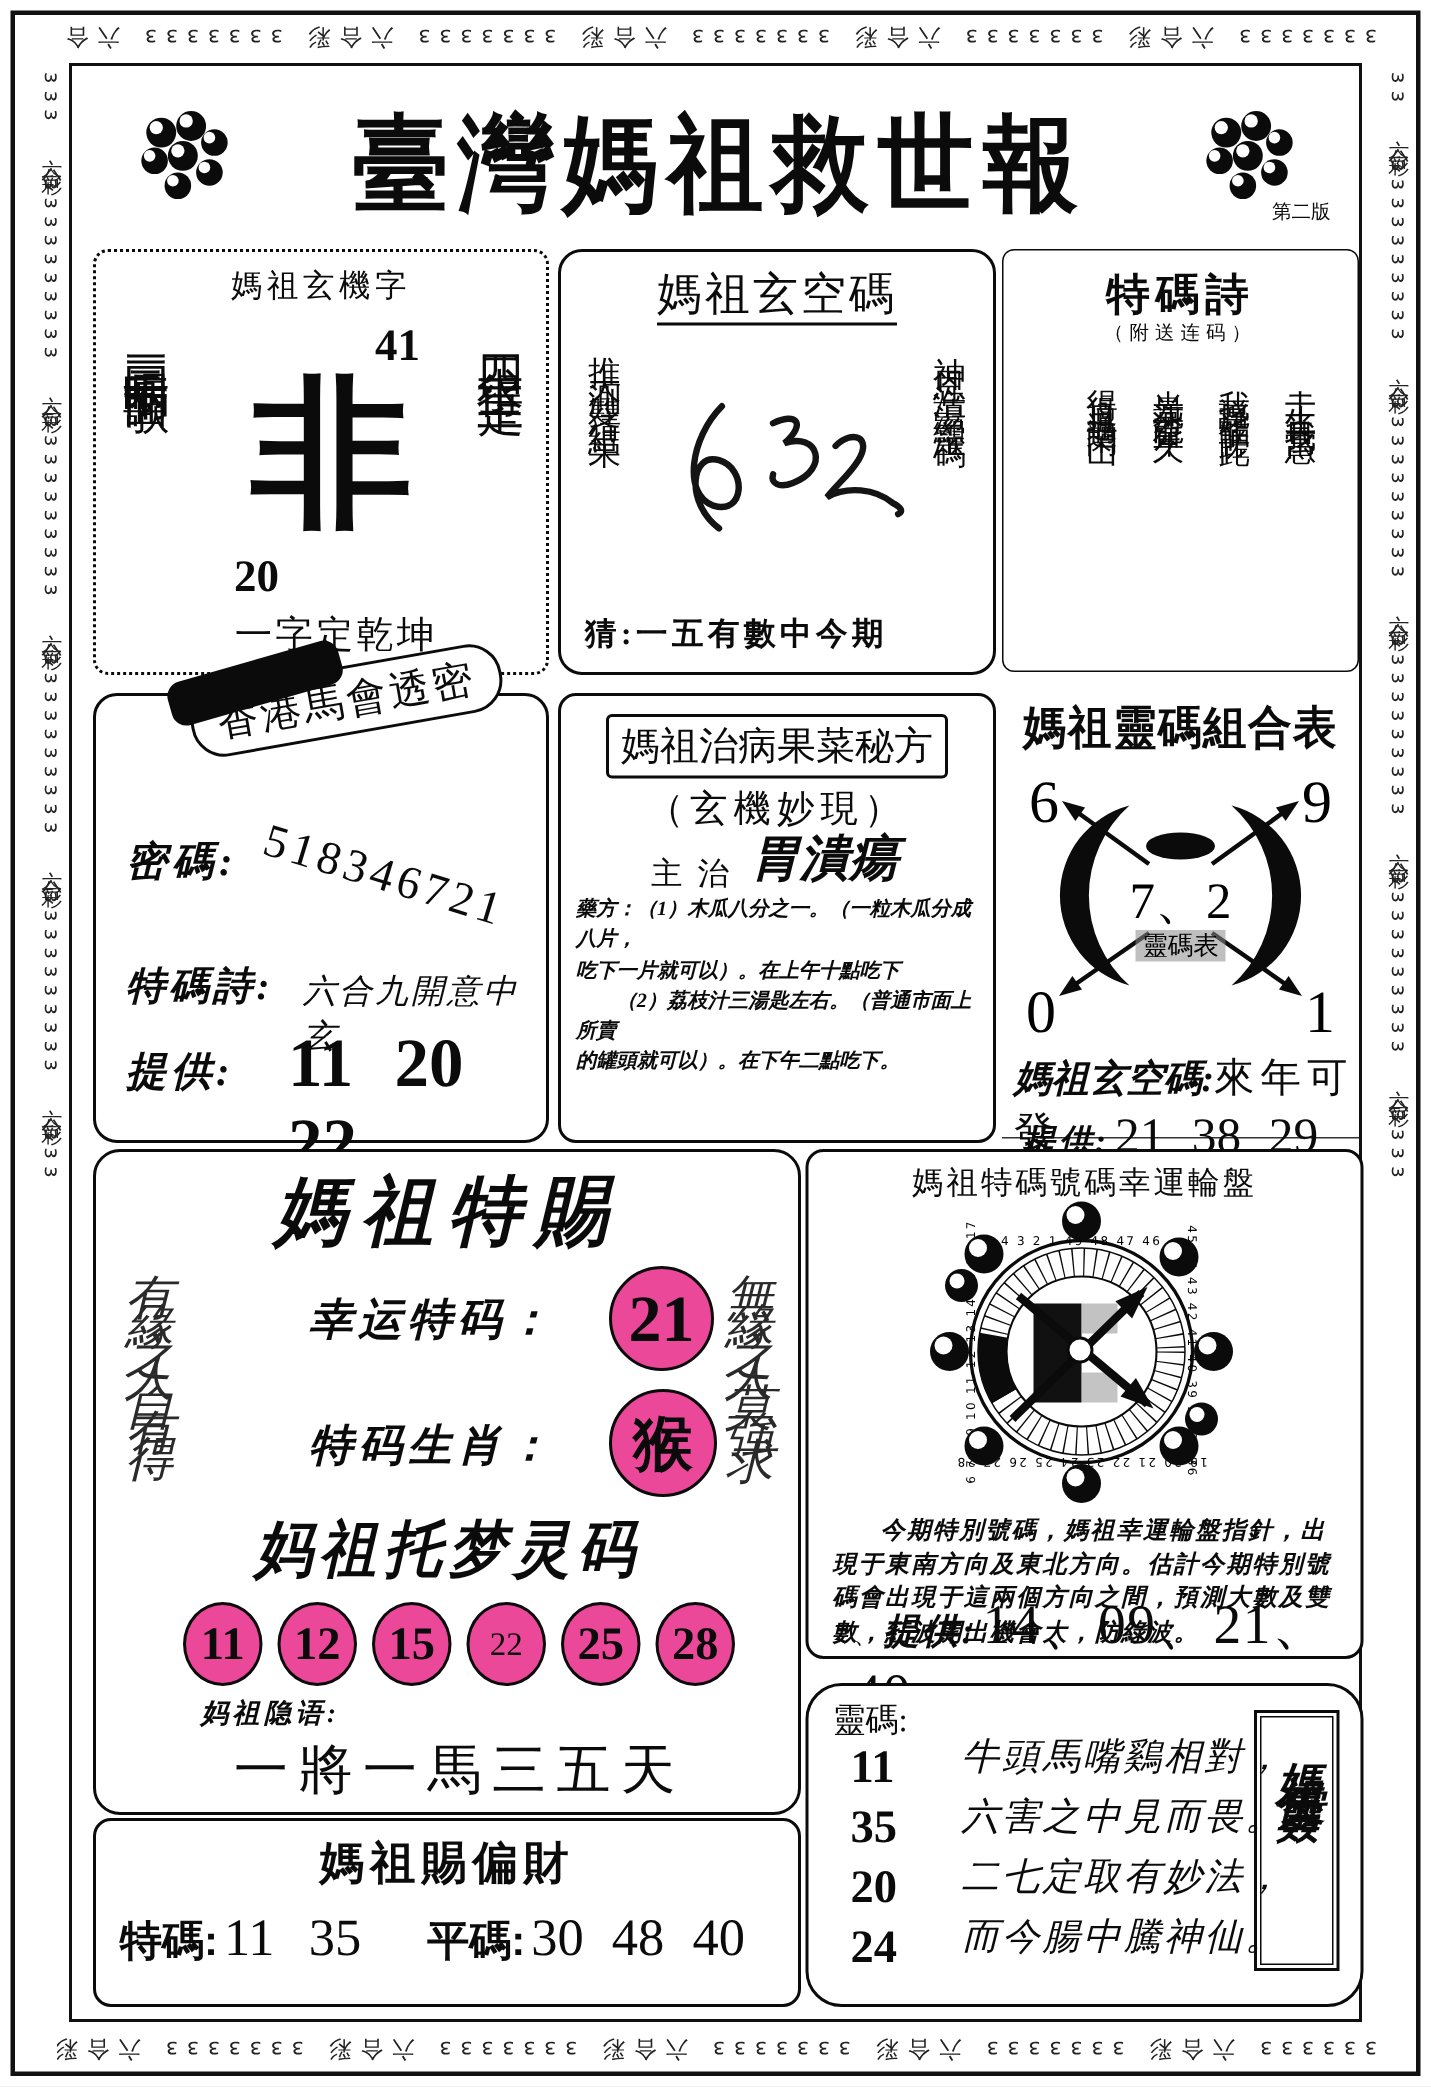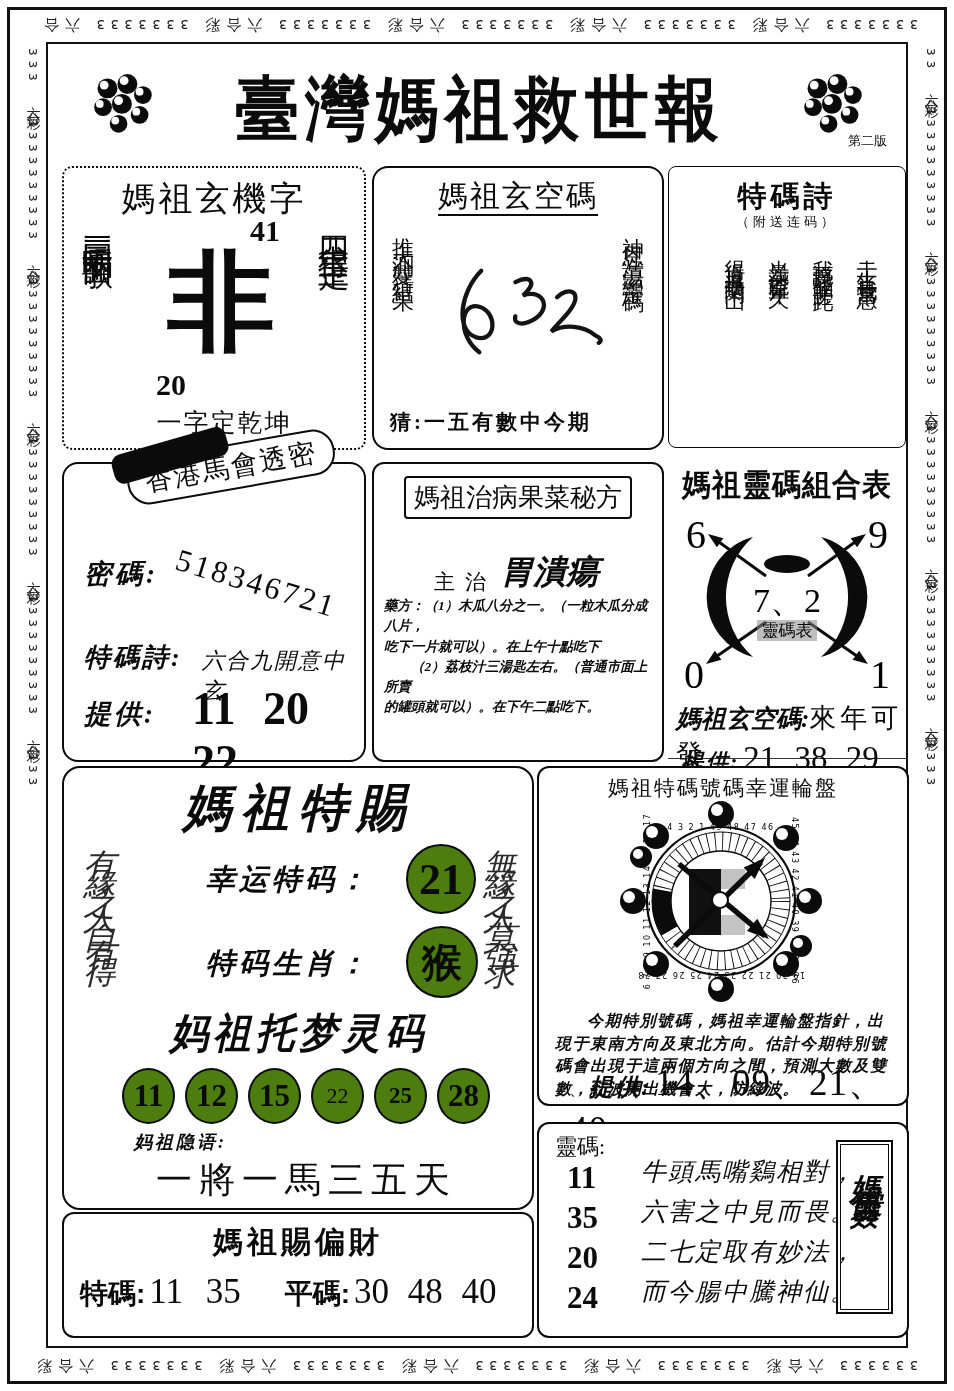--- a/index.html
+++ b/index.html
@@ -14,21 +14,21 @@
   
   #outer-frame{position:absolute;left:7px;top:7px;width:934px;height:1371px;border:3px solid #111;}
   #inner-frame{position:absolute;left:46px;top:42px;width:858px;height:1302px;border:2.5px solid #111;background:#fff;}
   .band{position:absolute;overflow:hidden;color:#222;font-family:"DejaVu Sans",sans-serif;white-space:nowrap;}
   .band-h{font-size:15px;letter-spacing:6px;line-height:32px;height:32px;width:880px;transform:rotate(180deg);}
   .band-v{font-size:14px;letter-spacing:5px;writing-mode:vertical-rl;width:30px;height:1290px;}
   
   .side-verse{position:absolute;writing-mode:vertical-rl;font-size:30px;letter-spacing:4px;}
   .poemcol{writing-mode:vertical-rl;font-size:21px;letter-spacing:5px;line-height:2.1;}
   .brush{font-style:italic;font-weight:bold;}
-  .circle{border:2.4px solid #0b0b0b;border-radius:50%;display:flex;align-items:center;justify-content:center;background:#4d7c0f;}
+  .circle{border:2.4px solid #0b0b0b;border-radius:50%;display:flex;align-items:center;justify-content:center;background:#ec4899;}
 </style>
 </head>
 <body>
 
 <div id="page">
 
   <div id="outer-frame"></div>
   <div class="band band-h" style="left:38px;top:9px;">ɜɜɜɜɜɜɜ 六合彩 ɜɜɜɜɜɜɜ 六合彩 ɜɜɜɜɜɜɜ 六合彩 ɜɜɜɜɜɜɜ 六合彩 ɜɜɜɜɜɜɜ 六合彩 ɜɜɜɜ</div>
   <div class="band band-h" style="left:38px;top:1350px;">ɜɜɜɜɜɜ 六合彩 ɜɜɜɜɜɜɜ 六合彩 ɜɜɜɜɜɜɜ 六合彩 ɜɜɜɜɜɜɜ 六合彩 ɜɜɜɜɜɜɜ 六合彩 ɜɜɜɜɜ</div>
   <div class="band band-v" style="left:13px;top:48px;">ɜɜɜ 六合彩 ɜɜɜɜɜɜɜɜɜɜ 六合彩 ɜɜɜɜɜɜɜɜɜɜ 六合彩 ɜɜɜɜɜɜɜɜɜɜ 六合彩 ɜɜɜɜɜɜɜɜɜɜ 六合彩 ɜɜɜ</div>
@@ -92,21 +92,21 @@
         <circle cx="40" cy="34" r="3.5" fill="#fff"></circle>
       </g>
     <g>
         <circle cx="24" cy="45" r="8" fill="#0b0b0b"></circle>
         <circle cx="21" cy="42" r="3.5" fill="#fff"></circle>
       </g>
   </svg>
   <div class="abs serif" style="left:848px;top:132px;font-size:13px;">第二版</div>
 
   <div class="box" style="left:62px;top:166px;width:300px;height:280px;border-style:dotted;border-width:2.5px;border-radius:10px;">
-    <div class="abs serif center" style="left:0;right:0;top:8px;font-size:34px;letter-spacing:3px;">媽祖玄機字</div>
+    <div class="abs serif center" style="left:0;right:0;top:8px;font-size:21px;letter-spacing:3px;">媽祖玄機字</div>
     <div class="side-verse serif" style="left:12px;top:44px;height:228px;font-size:31px;">三三同唱兩面歌</div>
     <div class="side-verse serif" style="right:10px;top:44px;height:228px;font-size:31px;">四二求得三上走</div>
     <div class="abs serif" style="left:186px;top:46px;font-size:30px;font-weight:bold;">41</div>
     <div class="abs serif" style="left:102px;top:62px;width:110px;font-size:108px;font-weight:bold;text-align:center;">非</div>
     <div class="abs serif" style="left:92px;top:200px;font-size:30px;font-weight:bold;">20</div>
     <div class="abs serif" style="left:80px;top:238px;width:160px;font-size:25px;text-align:center;letter-spacing:2px;">一字定乾坤</div>
   </div>
 
   <div class="box" style="left:372px;top:166px;width:288px;height:280px;border-radius:16px;">
     <div class="abs center" style="left:0;right:0;top:8px;">
@@ -143,20 +143,21 @@
     <div class="abs brush serif" style="left:20px;top:176px;font-size:26px;font-weight:bold;letter-spacing:3px;">特碼詩:</div>
     <div class="abs serif" style="left:138px;top:182px;font-size:22px;letter-spacing:2px;font-style:italic;">六合九開意中玄</div>
     <div class="abs brush serif" style="left:20px;top:232px;font-size:27px;font-weight:bold;letter-spacing:3px;">提供:</div>
     <div class="abs serif" style="left:112px;top:218px;font-size:46px;font-weight:bold;word-spacing:16px;margin-left:16px;">11 20 22</div>
   </div>
 
   <div class="box" style="left:372px;top:462px;width:288px;height:296px;border-radius:12px;">
     <div class="abs center" style="left:0;right:0;top:12px;">
       <span class="serif" style="display:inline-block;border:2.5px solid #0b0b0b;border-radius:4px;padding:2px 8px;font-size:26px;">媽祖治病果菜秘方</span>
     </div>
+    <div class="abs serif center" style="left:0;right:0;top:58px;font-size:25px;letter-spacing:4px;">（玄機妙現）</div>
     <div class="abs" style="left:60px;top:86px;">
       <span class="serif" style="font-size:21px;letter-spacing:10px;vertical-align:-6px;">主治</span>
       <span class="brush serif" style="font-size:33px;">胃潰瘍</span>
     </div>
     <div class="abs serif" style="left:10px;top:132px;width:268px;font-size:13.5px;font-weight:bold;line-height:1.5;white-space:pre-line;font-style:italic;">藥方：（1）木瓜八分之一。（一粒木瓜分成八片，
 吃下一片就可以）。在上午十點吃下
 　　（2）荔枝汁三湯匙左右。（普通市面上所賣
 的罐頭就可以）。在下午二點吃下。</div>
   </div>
 
@@ -198,21 +199,21 @@
     <div class="abs serif" style="left:142px;top:92px;font-size:29px;font-weight:bold;letter-spacing:4px;font-style:italic;">幸运特码：</div>
     <div class="circle abs serif" style="left:342px;top:76px;width:66px;height:66px;font-size:44px;font-weight:bold;">21</div>
     <div class="abs serif" style="left:142px;top:176px;font-size:29px;font-weight:bold;letter-spacing:4px;font-style:italic;">特码生肖：</div>
     <div class="circle abs serif" style="left:342px;top:158px;width:68px;height:68px;font-size:40px;font-weight:bold;">猴</div>
     <div class="abs sans center" style="left:60px;width:350px;top:240px;font-size:38px;font-weight:900;font-style:italic;letter-spacing:5px;transform:scaleY(1.08);">妈祖托梦灵码</div>
     <div class="abs" style="left:58px;top:300px;width:368px;display:flex;gap:10px;">
       <div class="circle serif" style="width:52px;height:52px;font-size:31px;font-weight:bold;">11</div>
       <div class="circle serif" style="width:52px;height:52px;font-size:31px;font-weight:bold;">12</div>
       <div class="circle serif" style="width:52px;height:52px;font-size:31px;font-weight:bold;">15</div>
       <div class="circle serif" style="width:52px;height:52px;font-size:22px;font-weight:normal;">22</div>
-      <div class="circle serif" style="width:52px;height:52px;font-size:23px;font-weight:bold;">25</div>
+      <div class="circle serif" style="width:52px;height:52px;font-size:31px;font-weight:bold;">25</div>
       <div class="circle serif" style="width:52px;height:52px;font-size:31px;font-weight:bold;">28</div>
     </div>
     <div class="abs brush serif" style="left:70px;top:362px;font-size:18px;letter-spacing:3px;">妈祖隐语:</div>
     <div class="abs serif" style="left:92px;top:388px;font-size:36px;letter-spacing:7px;">一將一馬三五天</div>
   </div>
 
   <div class="box" style="left:537px;top:766px;width:368px;height:336px;border-radius:12px;">
     <div class="abs serif center" style="left:0;right:0;top:6px;font-size:21px;letter-spacing:2px;">媽祖特碼號碼幸運輪盤</div>
     <svg class="abs" style="left:62px;top:32px;" width="240" height="206" viewBox="0 0 240 206">
       <circle cx="120" cy="101" r="74" fill="#fff" stroke="#0b0b0b" stroke-width="2.2"></circle>
@@ -256,21 +257,21 @@
       </g>
     </svg>
     <div class="abs serif" style="left:16px;top:242px;width:336px;font-size:16px;font-weight:bold;line-height:1.42;letter-spacing:1.5px;text-indent:2em;font-style:italic;">今期特別號碼，媽祖幸運輪盤指針，出現于東南方向及東北方向。估計今期特別號碼會出現于這兩個方向之間，預測大數及雙數，紅波開出機會大，防綠波。</div>
     <div class="abs" style="left:30px;top:290px;width:330px;">
       <span class="serif" style="font-size:16px;">、</span>
       <span class="serif brush" style="font-size:24px;font-weight:bold;letter-spacing:2px;">提供:</span>
       <span class="serif" style="font-size:37px;letter-spacing:1px;">14、09、21、40</span>
     </div>
   </div>
 
-  <div class="box" style="left:537px;top:1122px;width:368px;height:212px;border-radius:12px;">
+  <div class="box" style="left:537px;top:1122px;width:368px;height:212px;border-radius:24px;">
     <div class="abs serif" style="left:16px;top:8px;font-size:22px;">靈碼:</div>
     <div class="abs serif" style="left:28px;top:34px;font-size:31px;font-weight:bold;line-height:40px;">
       <div>11</div>
       <div>35</div>
       <div>20</div>
       <div>24</div>
     </div>
     <div class="abs serif" style="left:102px;top:28px;font-size:25px;letter-spacing:2px;line-height:40px;font-style:italic;">
       <div>牛頭馬嘴鷄相對，</div>
       <div>六害之中見而畏。</div>

